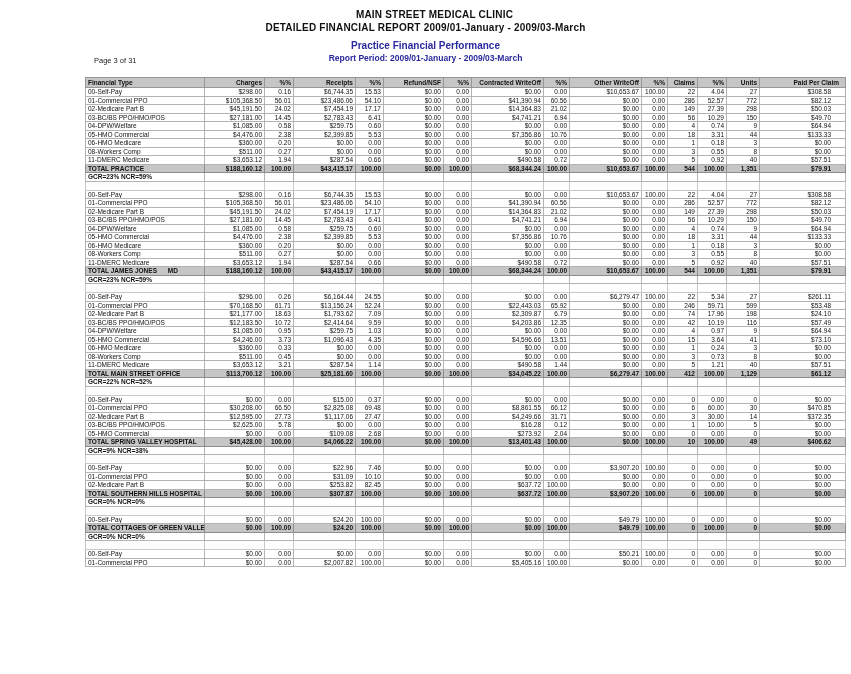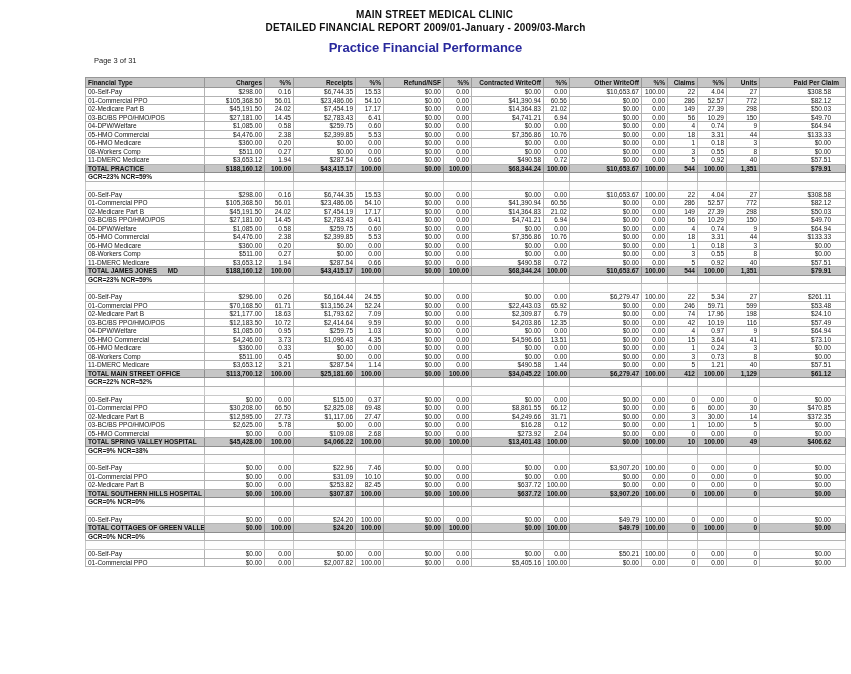--- a/index.html
+++ b/index.html
@@ -4,21 +4,21 @@
 <style>
   html,body { margin:0; padding:0; }
   body {
     width:851px; height:674px; background:#ffffff; position:relative;
     font-family:"Liberation Sans", sans-serif; color:#111;
     overflow:hidden;
   }
   .titles { text-align:center; padding-top:9px; }
   .title-main { font-size:10px; font-weight:bold; letter-spacing:.2px;padding-left:18px; }
   .title-sub  { font-size:10px; font-weight:bold; letter-spacing:.2px; margin-top:2px; }
-  .blue1 { font-size:13px; font-weight:bold; color:#29299d; margin-top:7px; }
+  .blue1 { font-size:10px; font-weight:bold; color:#29299d; margin-top:7px; }
   .blue2 { font-size:8.5px; font-weight:bold; color:#29299d; margin-top:2px; }
   .page-indicator { position:absolute; left:46px; top:56px; font-size:7.5px; color:#222;padding-left:48px; }
 
   table.fin {
     position:absolute; left:85px; top:77px; width:761px;
     border-collapse:collapse; table-layout:fixed;
     font-size:6.5px; color:#111; border:1px solid #7e7e7e;
   }
   table.fin th, table.fin td {
     border:1px solid #b3b3b3; padding:0 2px; height:7px; line-height:7.5px;
@@ -46,20 +46,21 @@
 </style>
 </head>
 <body>
 
 <div>
 
   <div class="titles">
     <div class="title-main">MAIN STREET MEDICAL CLINIC</div>
     <div class="title-sub">DETAILED FINANCIAL REPORT  2009/01-January - 2009/03-March</div>
     <div class="blue1">Practice Financial Performance</div>
+    <div class="blue2">Report Period: 2009/01-January - 2009/03-March</div>
   </div>
 
   <div class="page-indicator">Page 3 of 31</div>
 
   <table class="fin">
     <colgroup>
         <col style="width: 119px;">
         <col style="width: 60px;">
         <col style="width: 29px;">
         <col style="width: 62px;">

